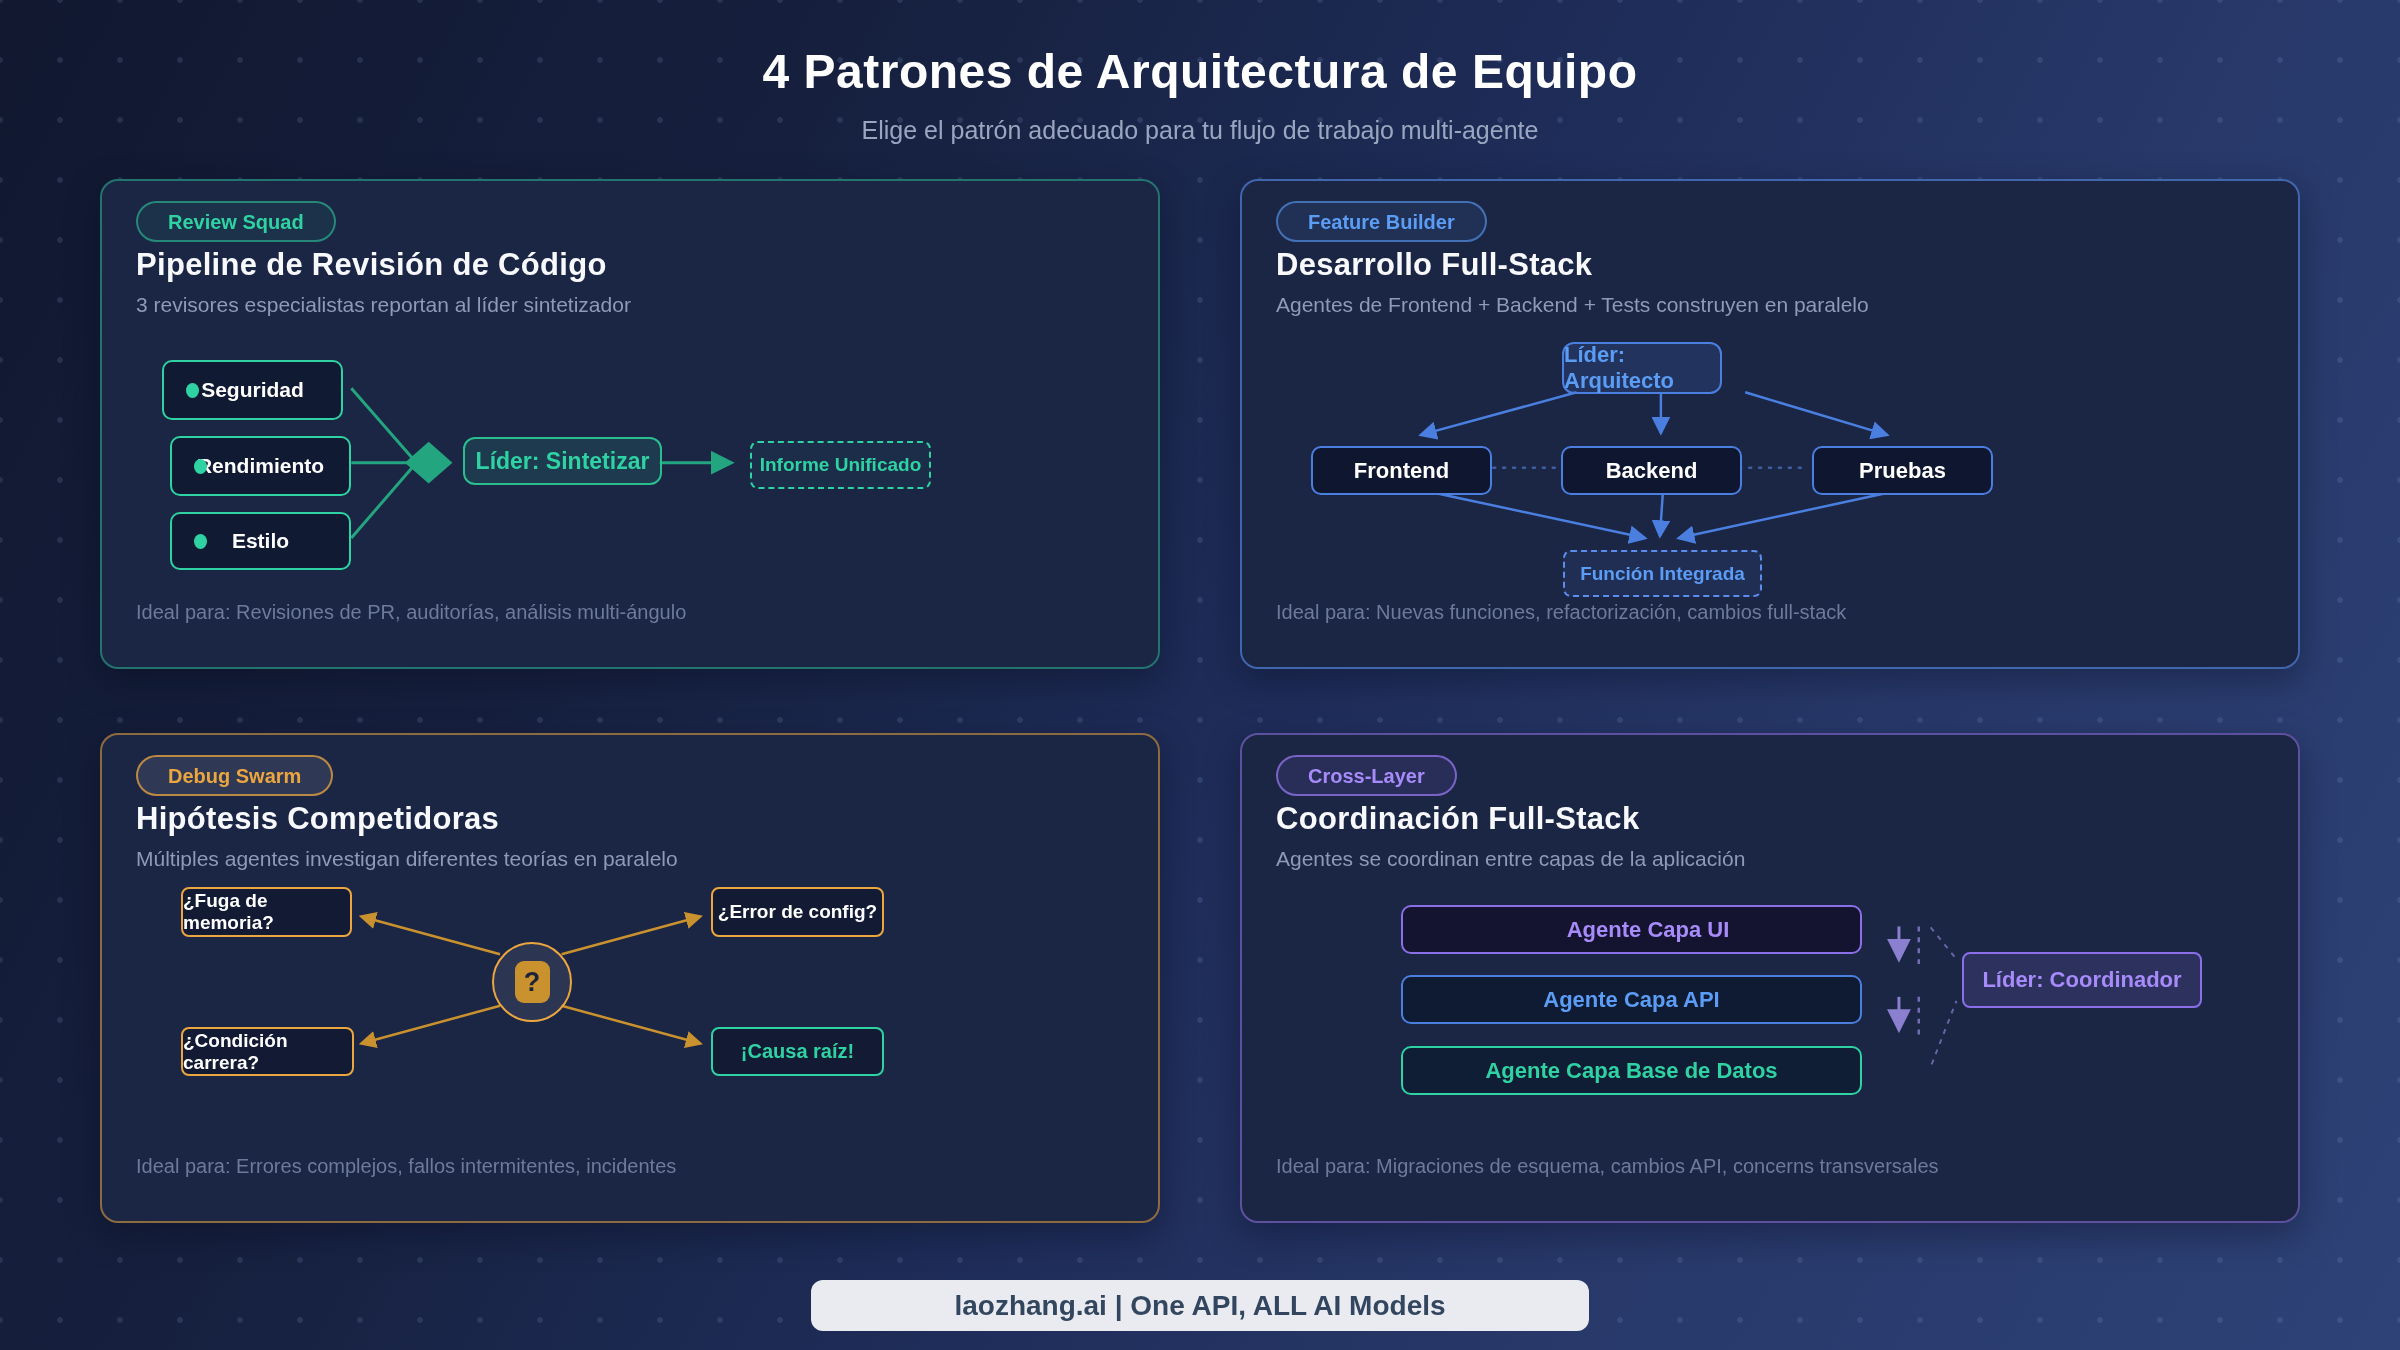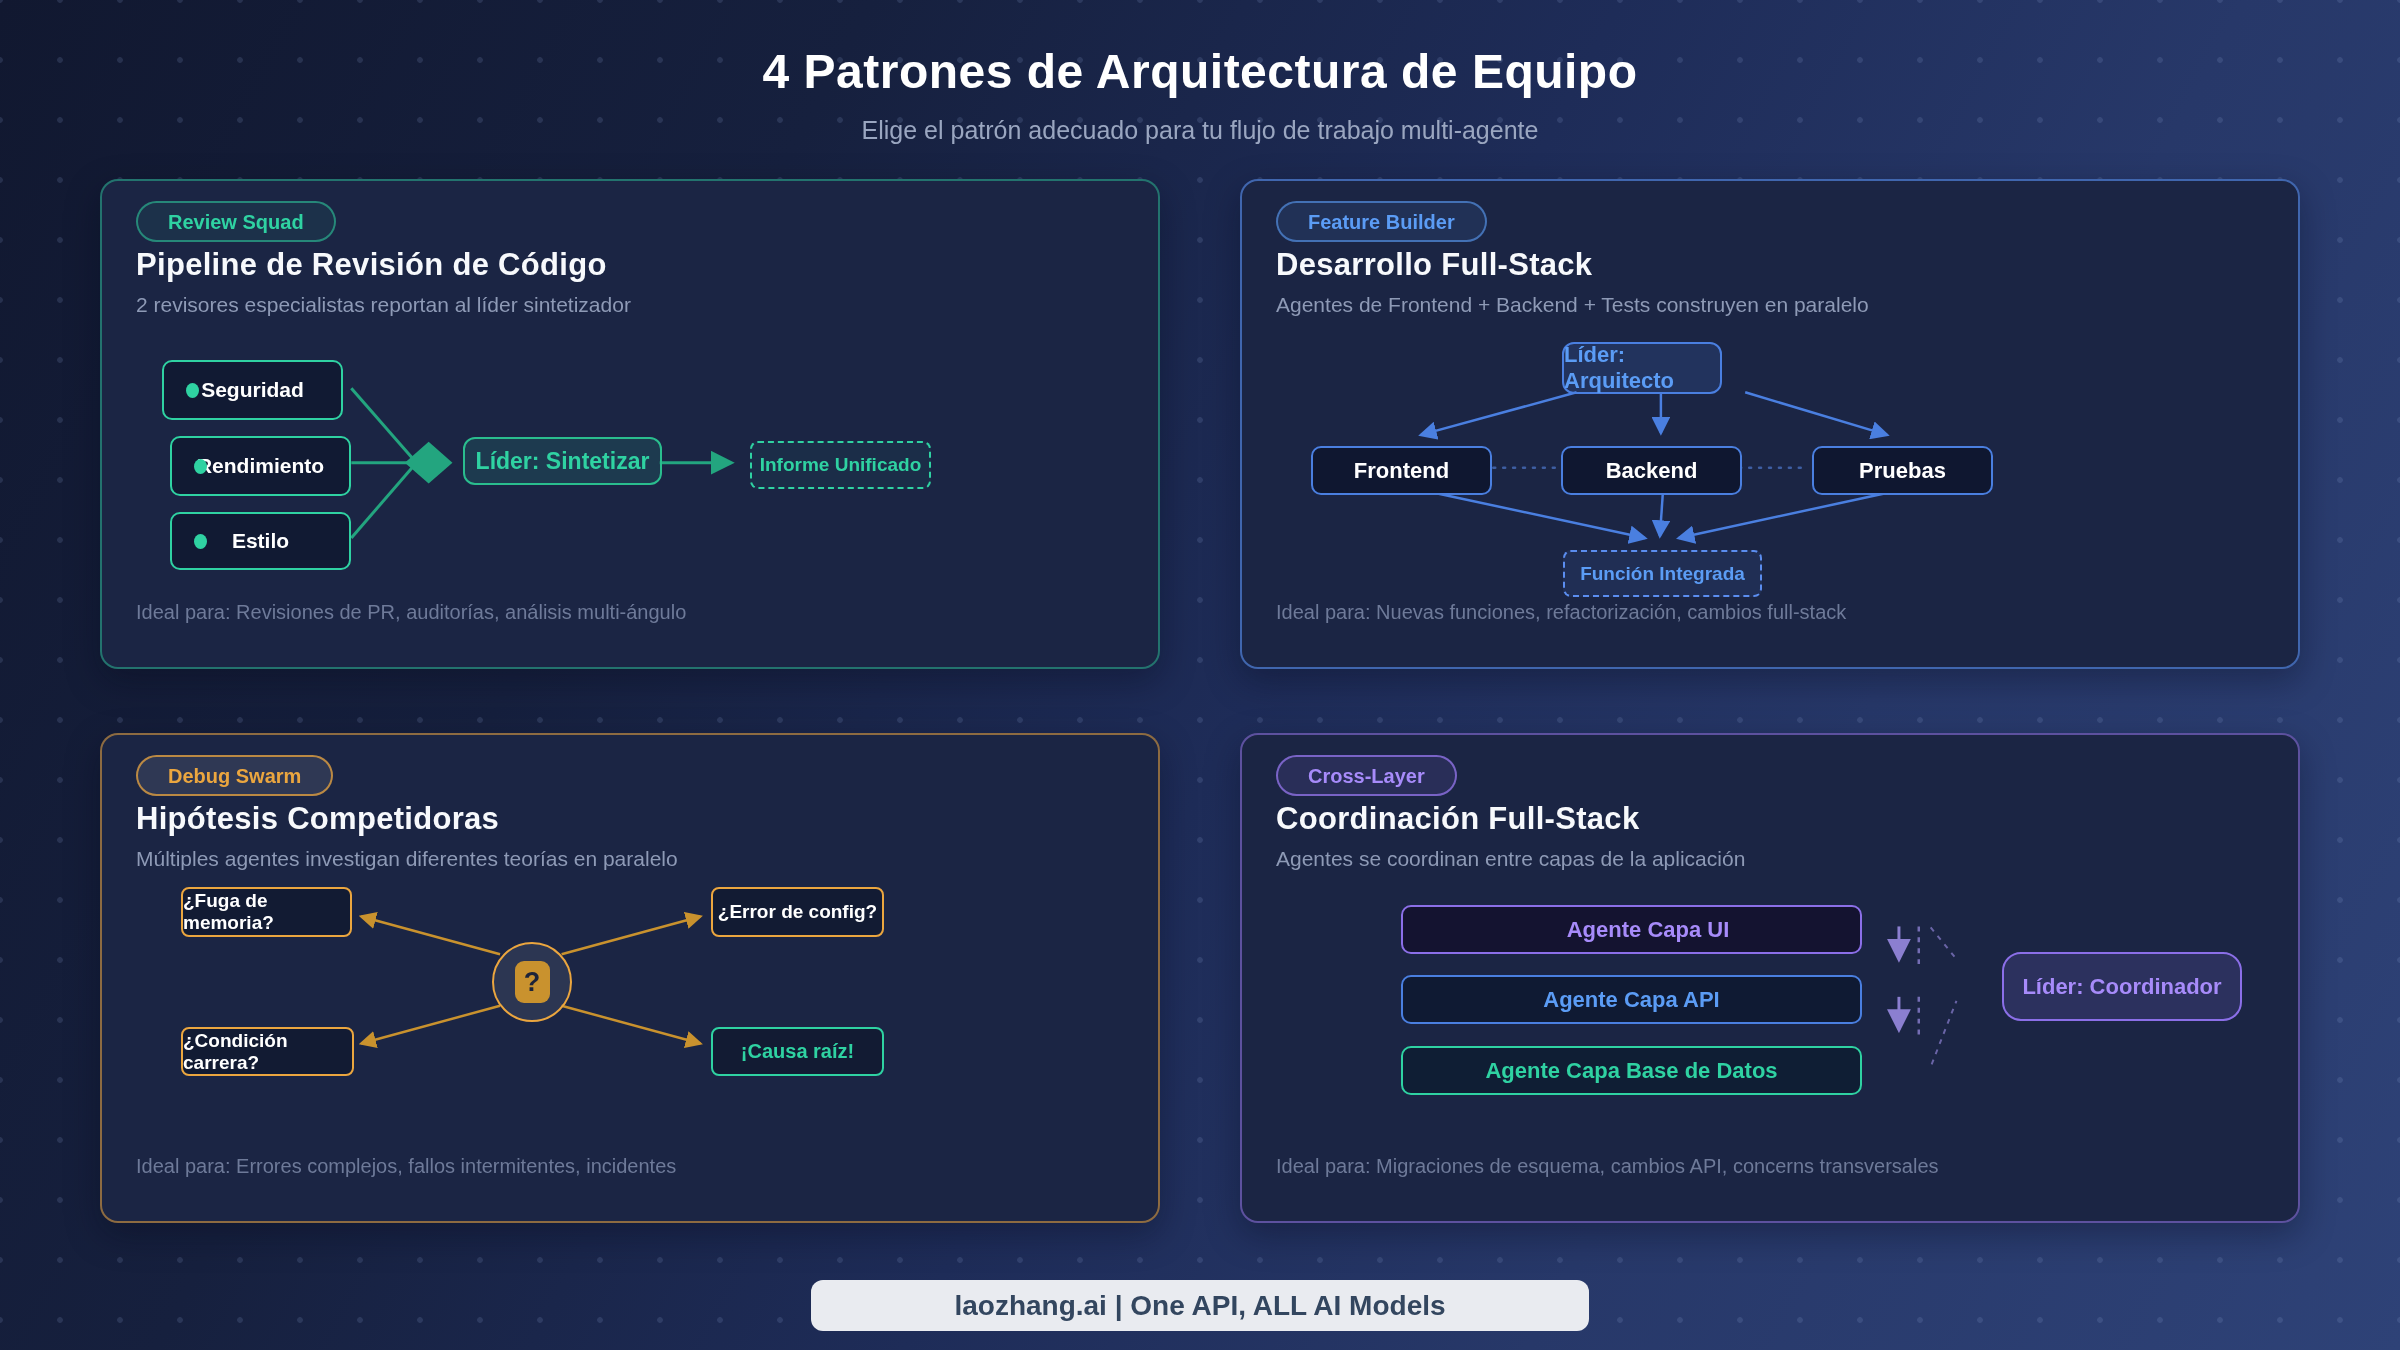--- a/index.html
+++ b/index.html
@@ -100,22 +100,22 @@
     width: 35px; height: 42px; border-radius: 9px; background: #c9922e;
     display: flex; align-items: center; justify-content: center;
     color: #1c2339; font-size: 27px; font-weight: bold;
   }
   
   .node.layer { width: 461px; height: 49px; font-size: 22px; }
   .node.layer.ui  { border: 2px solid #8b6fe8; color: #a78bfa; background: #141330; padding-left: 33px; }
   .node.layer.api { border: 2px solid #4a7fe0; color: #5b9cf5; background: #0f1a33; }
   .node.layer.db  { border: 2px solid #2fd2a2; color: #2fd2a2; background: #0f1e34; }
   .node.lider-coord {
-    width: 240px; height: 69px; border: 2.5px solid #8b6fe8; border-radius: 19px;
-    background: rgba(139,111,232,0.16); color: #a78bfa; font-size: 22px; margin-left: 40px;
+    width: 240px; height: 56px; border: 2.5px solid #8b6fe8; border-radius: 8px;
+    background: rgba(139,111,232,0.16); color: #a78bfa; font-size: 22px;
   }
 
   .wires { position: absolute; inset: 0; width: 100%; height: 100%; pointer-events: none; }
 
   .footer-pill {
     position: absolute; left: 811px; top: 1280px; width: 778px; height: 51px;
     background: #e9ebf0; border-radius: 12px;
     display: flex; align-items: center; justify-content: center;
     font-size: 28px; font-weight: bold; color: #33465f;
   }
@@ -149,21 +149,21 @@
   <div class="panel review">
     <svg class="wires" viewBox="0 0 1060 490">
       <line x1="249" y1="209" x2="312" y2="281" stroke="#23a57f" stroke-width="3"></line>
       <line x1="249" y1="284" x2="312" y2="284" stroke="#23a57f" stroke-width="3"></line>
       <line x1="249" y1="360" x2="312" y2="287" stroke="#23a57f" stroke-width="3"></line>
       <polygon points="303,284 327,263 351,284 327,305" fill="#23a57f"></polygon>
       <line x1="560" y1="284" x2="632" y2="284" stroke="#23a57f" stroke-width="3" marker-end="url(#ar-green)"></line>
     </svg>
     <div class="badge green">Review Squad</div>
     <div class="panel-title">Pipeline de Revisión de Código</div>
-    <div class="panel-subtitle">2 revisores especialistas reportan al líder sintetizador</div>
+    <div class="panel-subtitle">3 revisores especialistas reportan al líder sintetizador</div>
     <div class="node src" style="left:60px; top:179px;">
       <span class="dot"></span>
       <span>Seguridad</span>
     </div>
     <div class="node src" style="left:68px; top:255px;">
       <span class="dot"></span>
       <span>Rendimiento</span>
     </div>
     <div class="node src" style="left:68px; top:331px; height:58px;">
       <span class="dot"></span>

